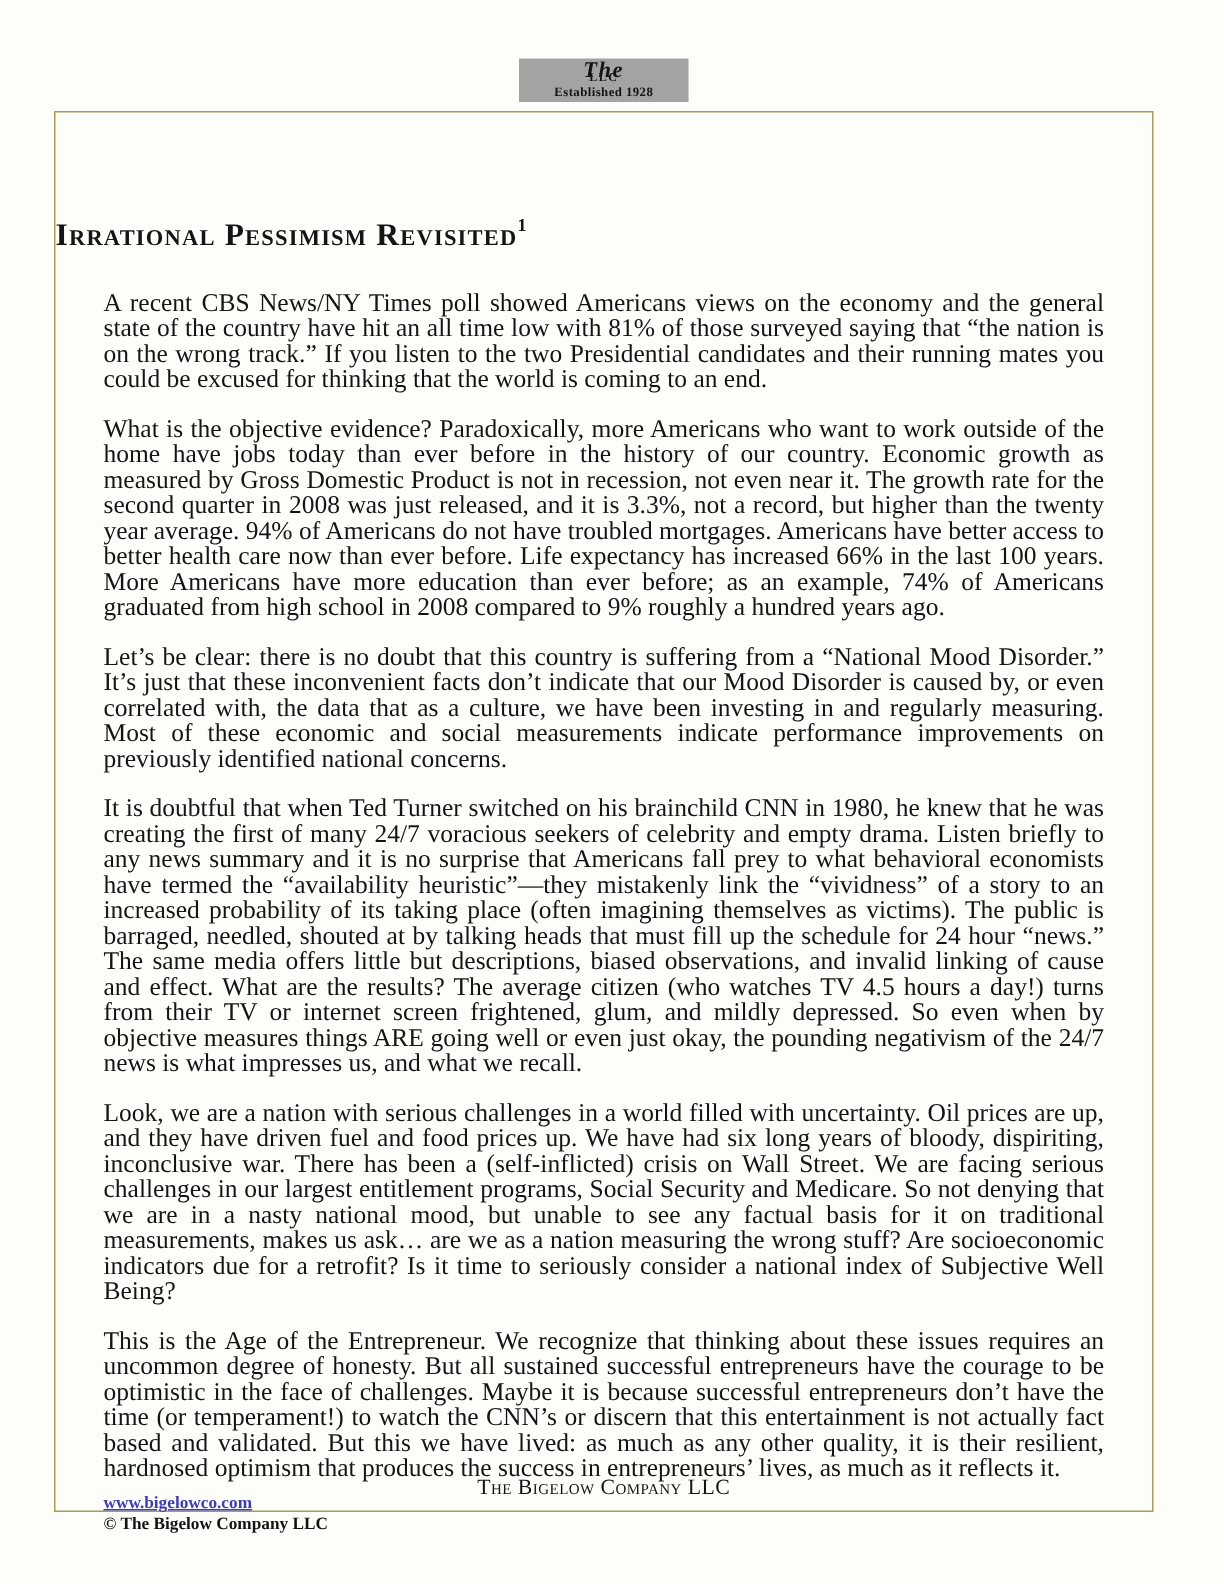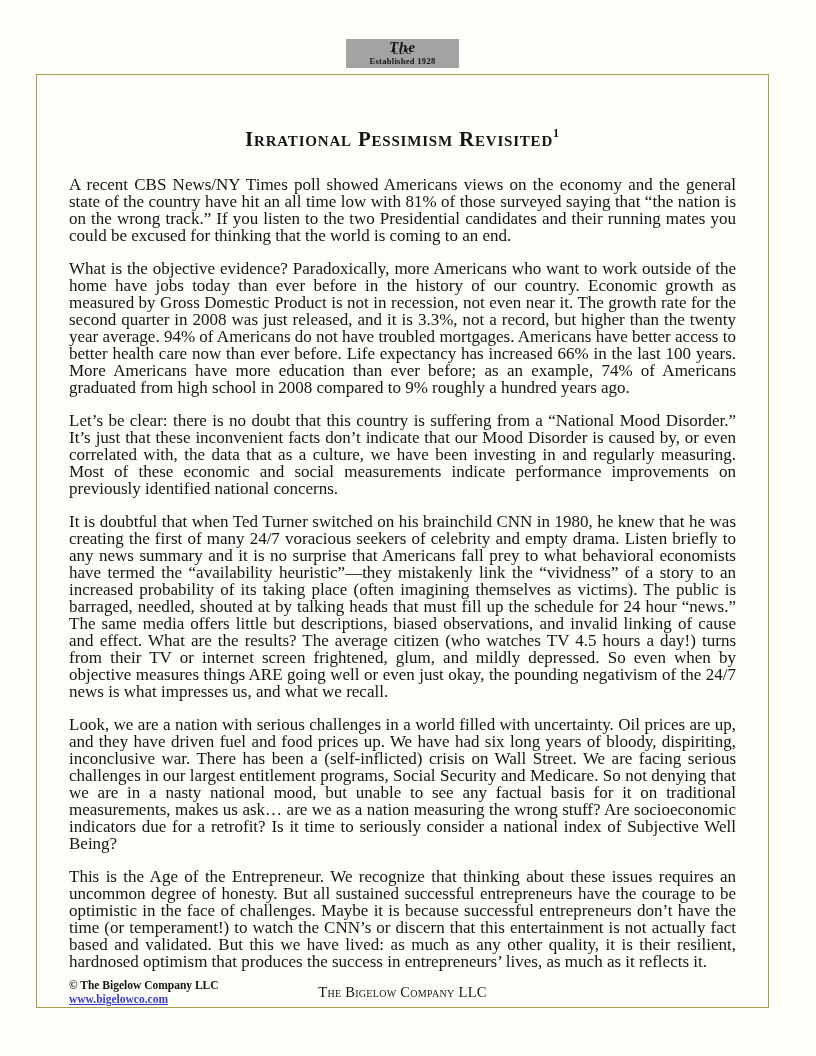--- a/index.html
+++ b/index.html
@@ -51,22 +51,22 @@
     font-weight: 700;
     letter-spacing: 1px;
     margin-top: -2px;
   }
   .logo-est {
     font-size: 8.5px;
     font-weight: 700;
     letter-spacing: 0.3px;
   }
   .doc-title {
-    text-align: center;
-    margin-top: 47px;
+    text-align: left;
+    margin-top: 64px;
     font-size: 21px;
     font-weight: 700;
     font-variant: small-caps;
     letter-spacing: 0.8px;
     line-height: 24px;
   }
   .doc-title sup {
     font-size: 12px;
     font-variant: normal;
     position: relative;
@@ -127,21 +127,21 @@
   <div class="content">
     <p>A recent CBS News/NY Times poll showed Americans views on the economy and the general state of the country have hit an all time low with 81% of those surveyed saying that “the nation is on the wrong track.”  If you listen to the two Presidential candidates and their running mates you could be excused for thinking that the world is coming to an end.</p>
     <p>What is the objective evidence?  Paradoxically, more Americans who want to work outside of the home have jobs today than ever before in the history of our country. Economic growth as measured by Gross Domestic Product is not in recession, not even near it.  The growth rate for the second quarter in 2008 was just released, and it is 3.3%, not a record, but higher than the twenty year average.  94% of Americans do not have troubled mortgages. Americans have better access to better health care now than ever before.  Life expectancy has increased 66% in the last 100 years.  More Americans have more education than ever before; as an example, 74% of Americans graduated from high school in 2008 compared to 9% roughly a hundred years ago.</p>
     <p>Let’s be clear: there is no doubt that this country is suffering from a “National Mood Disorder.”  It’s just that these inconvenient facts don’t indicate that our Mood Disorder is caused by, or even correlated with, the data that as a culture, we have been investing in and regularly measuring.  Most of these economic and social measurements indicate performance improvements on previously identified national concerns.</p>
     <p>It is doubtful that when Ted Turner switched on his brainchild CNN in 1980, he knew that he was creating the first of many 24/7 voracious seekers of celebrity and empty drama.   Listen briefly to any news summary and it is no surprise that Americans fall prey to what behavioral economists have termed the “availability heuristic”—they mistakenly link the “vividness” of a story to an increased probability of its taking place (often imagining themselves as victims). The public is barraged, needled, shouted at by talking heads that must fill up the schedule for 24 hour “news.”  The same media offers little but descriptions, biased observations, and invalid linking of cause and effect.  What are the results? The average citizen (who watches TV 4.5 hours a day!) turns from their TV or internet screen frightened, glum, and mildly depressed.  So even when by objective measures things ARE going well or even just okay, the pounding negativism of the 24/7 news is what impresses us, and what we recall.</p>
     <p>Look, we are a nation with serious challenges in a world filled with uncertainty.  Oil prices are up, and they have driven fuel and food prices up.  We have had six long years of bloody, dispiriting, inconclusive war. There has been a (self-inflicted) crisis on Wall Street. We are facing serious challenges in our largest entitlement programs, Social Security and Medicare.  So not denying that we are in a nasty national mood, but unable to see any factual basis for it on traditional measurements, makes us ask… are we as a nation measuring the wrong stuff? Are socioeconomic indicators due for a retrofit?  Is it time to seriously consider a national index of Subjective Well Being?</p>
     <p><span>This is the Age of the Entrepreneur.  We recognize that thinking about these issues requires an uncommon degree of honesty.  But all sustained successful entrepreneurs have the courage to be optimistic in the face of challenges.  Maybe it is because successful entrepreneurs don’t have the time (or temperament!) to watch the CNN’s or discern that this entertainment is not actually fact based and validated.  But this we have lived: as much as any other quality, it is their resilient, hardnosed optimism that </span><span class="underlined-word">produces</span><span> the success in entrepreneurs’ lives, as much as it reflects it.</span></p>
   </div>
 
   <div class="copyright">
+    <div><a class="website-link">www.bigelowco.com</a></div>
     <div>© The Bigelow Company LLC</div>
-    <div><a class="website-link">www.bigelowco.com</a></div>
   </div>
 
   <div class="page-footer">
     <div class="footer-company">The Bigelow Company LLC</div>
   </div>
 
 </div>
 
 </body></html>

